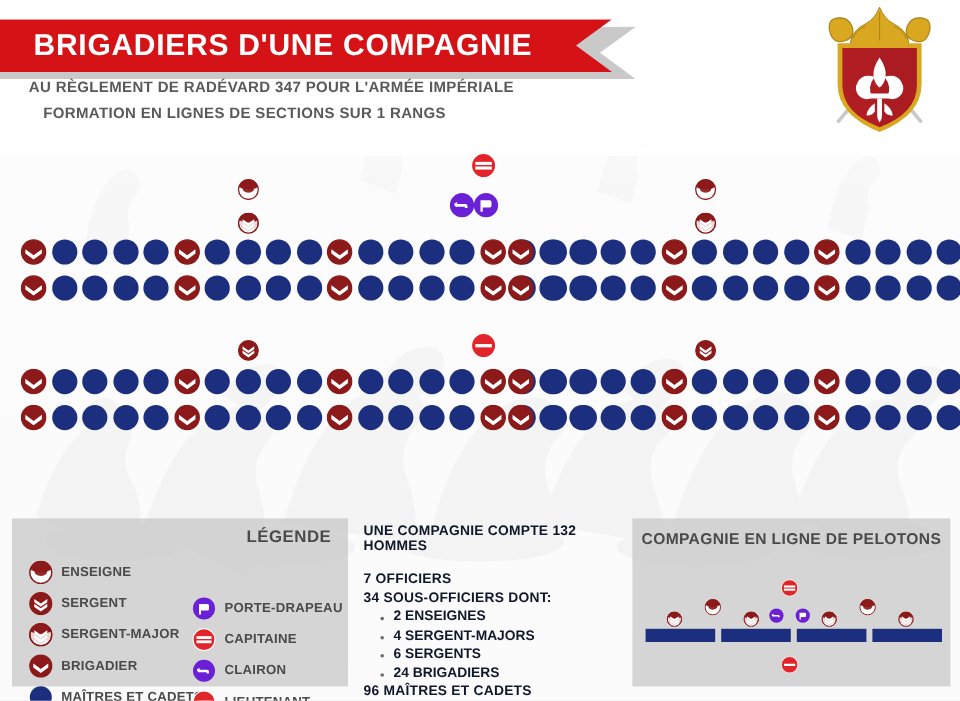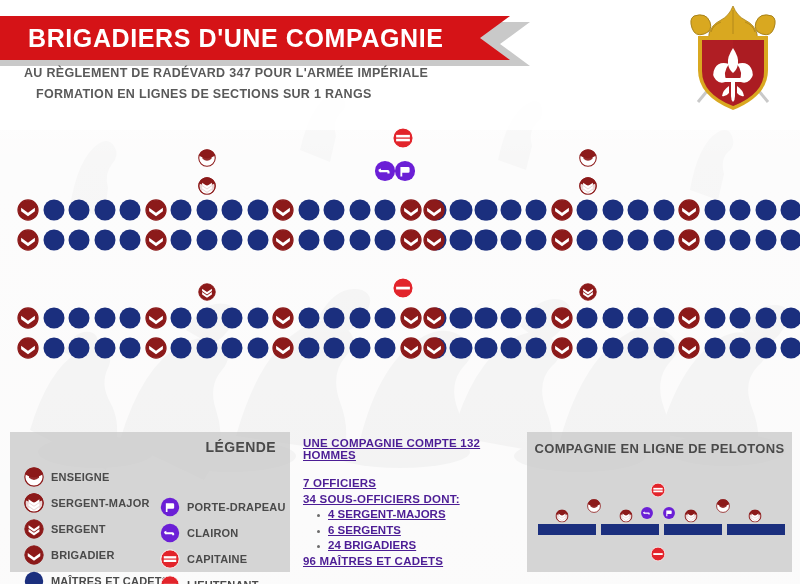--- a/index.html
+++ b/index.html
@@ -84,21 +84,21 @@
   }
   .legend-col { position: absolute; }
   .legend-col.c1 { left: 14px; top: 32px; }
   .legend-col.c2 { left: 150px; top: 62px; }
   .legend-row { display: flex; align-items: center; height: 26px; }
   .legend-ico { width: 20px; height: 20px; flex: 0 0 20px; margin-right: 7px; }
   .legend-ico svg { width: 100%; height: 100%; display: block; }
   .legend-lbl { color: #4a4a4a; font-size: 11px; font-weight: bold; letter-spacing: .2px; white-space: nowrap; }
 
   
-  .stats { position: absolute; left: 303px; top: 437px; width: 215px; color: #4c1d95; text-decoration: underline; }
+  .stats { position: absolute; left: 303px; top: 437px; width: 215px; color: #0f172a; }
   .stats-head { font-size: 11.5px; font-weight: bold; letter-spacing: .2px; }
   .stats-gap { height: 15px; }
   .stats-line { font-size: 11.5px; font-weight: bold; letter-spacing: .2px; line-height: 15.5px; }
   .stats-bullets { list-style: none; margin: 0 0 0 14px; }
   .stats-bullets li { position: relative; font-size: 11.5px; font-weight: bold; line-height: 15.5px; padding-left: 11px; }
   .stats-bullets li::before {
     content: ""; position: absolute; left: 0; top: 7px;
     width: 3px; height: 3px; background: #6b6b6b; border-radius: 50%;
   }
 
@@ -603,46 +603,46 @@
               <circle cx="12" cy="12" r="11" fill="#fff" stroke="#8c1a1a" stroke-width="1.4"></circle>
         <path d="M1.6 8 A11 11 0 0 1 22.4 8 L22.4 9 Q12 16 1.6 9 Z" fill="#8c1a1a"></path>
         <path d="M6 9 Q12 15 18 9 L18 13 Q12 18 6 13 Z" fill="#8c1a1a" opacity="0.92"></path>
             </svg>
           </span>
           <span class="legend-lbl">ENSEIGNE</span>
         </div>
         <div class="legend-row">
           <span class="legend-ico">
             <svg viewBox="0 0 24 24">
+              <circle cx="12" cy="12" r="11" fill="#8c1a1a"></circle>
+        <g>
+                <path d="M5.5 7.5 L12 12 L18.5 7.5 L18.5 10.7 L12 15.2 L5.5 10.7 Z" fill="#fff"></path>
+                <path d="M5.5 12.1 L12 16.6 L18.5 12.1 L18.5 15.3 L12 19.8 L5.5 15.3 Z" fill="#fff"></path>
+              </g>
+        <circle cx="12" cy="12" r="11" fill="none" stroke="#8c1a1a" stroke-width="1.2"></circle>
+            </svg>
+          </span>
+          <span class="legend-lbl">SERGENT</span>
+        </div>
+        <div class="legend-row">
+          <span class="legend-ico">
+            <svg viewBox="0 0 24 24">
               <circle cx="12" cy="12" r="11" fill="#fff" stroke="#8c1a1a" stroke-width="1.2"></circle>
         <path d="M1.6 8 A11 11 0 0 1 22.4 8 L22.4 8.6 Q12 14 1.6 8.6 Z" fill="#8c1a1a"></path>
         <circle cx="12" cy="12" r="11" fill="#8c1a1a" opacity="0.18"></circle>
         <rect x="1" y="7" width="22" height="16" fill="#8c1a1a" opacity="0"></rect>
         <g>
                 <path d="M5.5 7.5 L12 12 L18.5 7.5 L18.5 10.7 L12 15.2 L5.5 10.7 Z" fill="#fff"></path>
                 <path d="M5.5 12.1 L12 16.6 L18.5 12.1 L18.5 15.3 L12 19.8 L5.5 15.3 Z" fill="#fff"></path>
                 <path d="M5.5 16.7 L12 21.2 L18.5 16.7 L18.5 19.9 L12 24.4 L5.5 19.9 Z" fill="#fff"></path>
               </g>
         <circle cx="12" cy="12" r="11" fill="none" stroke="#8c1a1a" stroke-width="1.4"></circle>
             </svg>
           </span>
           <span class="legend-lbl">SERGENT-MAJOR</span>
-        </div>
-        <div class="legend-row">
-          <span class="legend-ico">
-            <svg viewBox="0 0 24 24">
-              <circle cx="12" cy="12" r="11" fill="#8c1a1a"></circle>
-        <g>
-                <path d="M5.5 7.5 L12 12 L18.5 7.5 L18.5 10.7 L12 15.2 L5.5 10.7 Z" fill="#fff"></path>
-                <path d="M5.5 12.1 L12 16.6 L18.5 12.1 L18.5 15.3 L12 19.8 L5.5 15.3 Z" fill="#fff"></path>
-              </g>
-        <circle cx="12" cy="12" r="11" fill="none" stroke="#8c1a1a" stroke-width="1.2"></circle>
-            </svg>
-          </span>
-          <span class="legend-lbl">SERGENT</span>
         </div>
         <div class="legend-row">
           <span class="legend-ico">
             <svg viewBox="0 0 24 24">
               <circle cx="12" cy="12" r="11" fill="#8c1a1a"></circle>
         <path d="M4.5 9.5 L12 15 L19.5 9.5 L19.5 13.4 L12 18.9 L4.5 13.4 Z" fill="#fff"></path>
         <circle cx="12" cy="12" r="11" fill="none" stroke="#8c1a1a" stroke-width="1.2"></circle>
             </svg>
           </span>
           <span class="legend-lbl">BRIGADIER</span>
@@ -658,61 +658,62 @@
       </div>
     <div class="legend-col c2" id="legend-col-2">
         <div class="legend-row">
           <span class="legend-ico">
             <svg viewBox="0 0 24 24">
               <circle cx="12" cy="12" r="11" fill="#6b1fd6"></circle>
         <path d="M7 7.5 h8.5 q1.5 0 1.5 1.5 v3.5 q0 1.5-1.5 1.5 H9 v4 H7 Z" fill="#fff"></path>
             </svg>
           </span>
           <span class="legend-lbl">PORTE-DRAPEAU</span>
-        </div>
-        <div class="legend-row">
-          <span class="legend-ico">
-            <svg viewBox="0 0 24 24">
-              <circle cx="12" cy="12" r="11" fill="#6b1fd6"></circle>
-        <path d="M6 11 h9 q2 0 2 2 v1.6 h-2.4 v-1.2 h-8.6 z" fill="#fff"></path>
-        <path d="M5 10.4 l2.6-1.2 v4.2 l-2.6-1.2 z" fill="#fff"></path>
-            </svg>
-          </span>
-          <span class="legend-lbl">CLAIRON</span>
         </div>
         <div class="legend-row">
           <span class="legend-ico">
             <svg viewBox="0 0 24 24">
               <circle cx="12" cy="12" r="11" fill="#e2242b"></circle>
         <rect x="4.5" y="8.6" width="15" height="2.8" fill="#fff"></rect>
         <rect x="4.5" y="12.8" width="15" height="2.8" fill="#fff"></rect>
         <circle cx="12" cy="12" r="11" fill="none" stroke="#fff" stroke-width="1.1"></circle>
             </svg>
           </span>
           <span class="legend-lbl">CAPITAINE</span>
         </div>
         <div class="legend-row">
           <span class="legend-ico">
             <svg viewBox="0 0 24 24">
+              <circle cx="12" cy="12" r="11" fill="#6b1fd6"></circle>
+        <path d="M6 11 h9 q2 0 2 2 v1.6 h-2.4 v-1.2 h-8.6 z" fill="#fff"></path>
+        <path d="M5 10.4 l2.6-1.2 v4.2 l-2.6-1.2 z" fill="#fff"></path>
+            </svg>
+          </span>
+          <span class="legend-lbl">CLAIRON</span>
+        </div>
+        <div class="legend-row">
+          <span class="legend-ico">
+            <svg viewBox="0 0 24 24">
               <circle cx="12" cy="12" r="11" fill="#e2242b"></circle>
         <rect x="4.5" y="10.6" width="15" height="3" fill="#fff"></rect>
         <circle cx="12" cy="12" r="11" fill="none" stroke="#fff" stroke-width="1.1"></circle>
             </svg>
           </span>
           <span class="legend-lbl">LIEUTENANT</span>
         </div>
       </div>
   </div>
 
   <div class="stats">
     <div class="stats-head">UNE COMPAGNIE COMPTE 132 HOMMES</div>
     <div class="stats-gap"></div>
     <div class="stats-line">7 OFFICIERS</div>
     <div class="stats-line">34 SOUS-OFFICIERS DONT:</div>
     <ul class="stats-bullets" id="nco-breakdown">
+        <li>2 ENSEIGNES</li>
         <li>4 SERGENT-MAJORS</li>
         <li>6 SERGENTS</li>
         <li>24 BRIGADIERS</li>
       </ul>
     <div class="stats-line">96 MAÎTRES ET CADETS</div>
   </div>
 
   <div class="panel pelotons-panel">
     <div class="pel-title">COMPAGNIE EN LIGNE DE PELOTONS</div>
     <div class="pel-stage" id="pel-stage">

